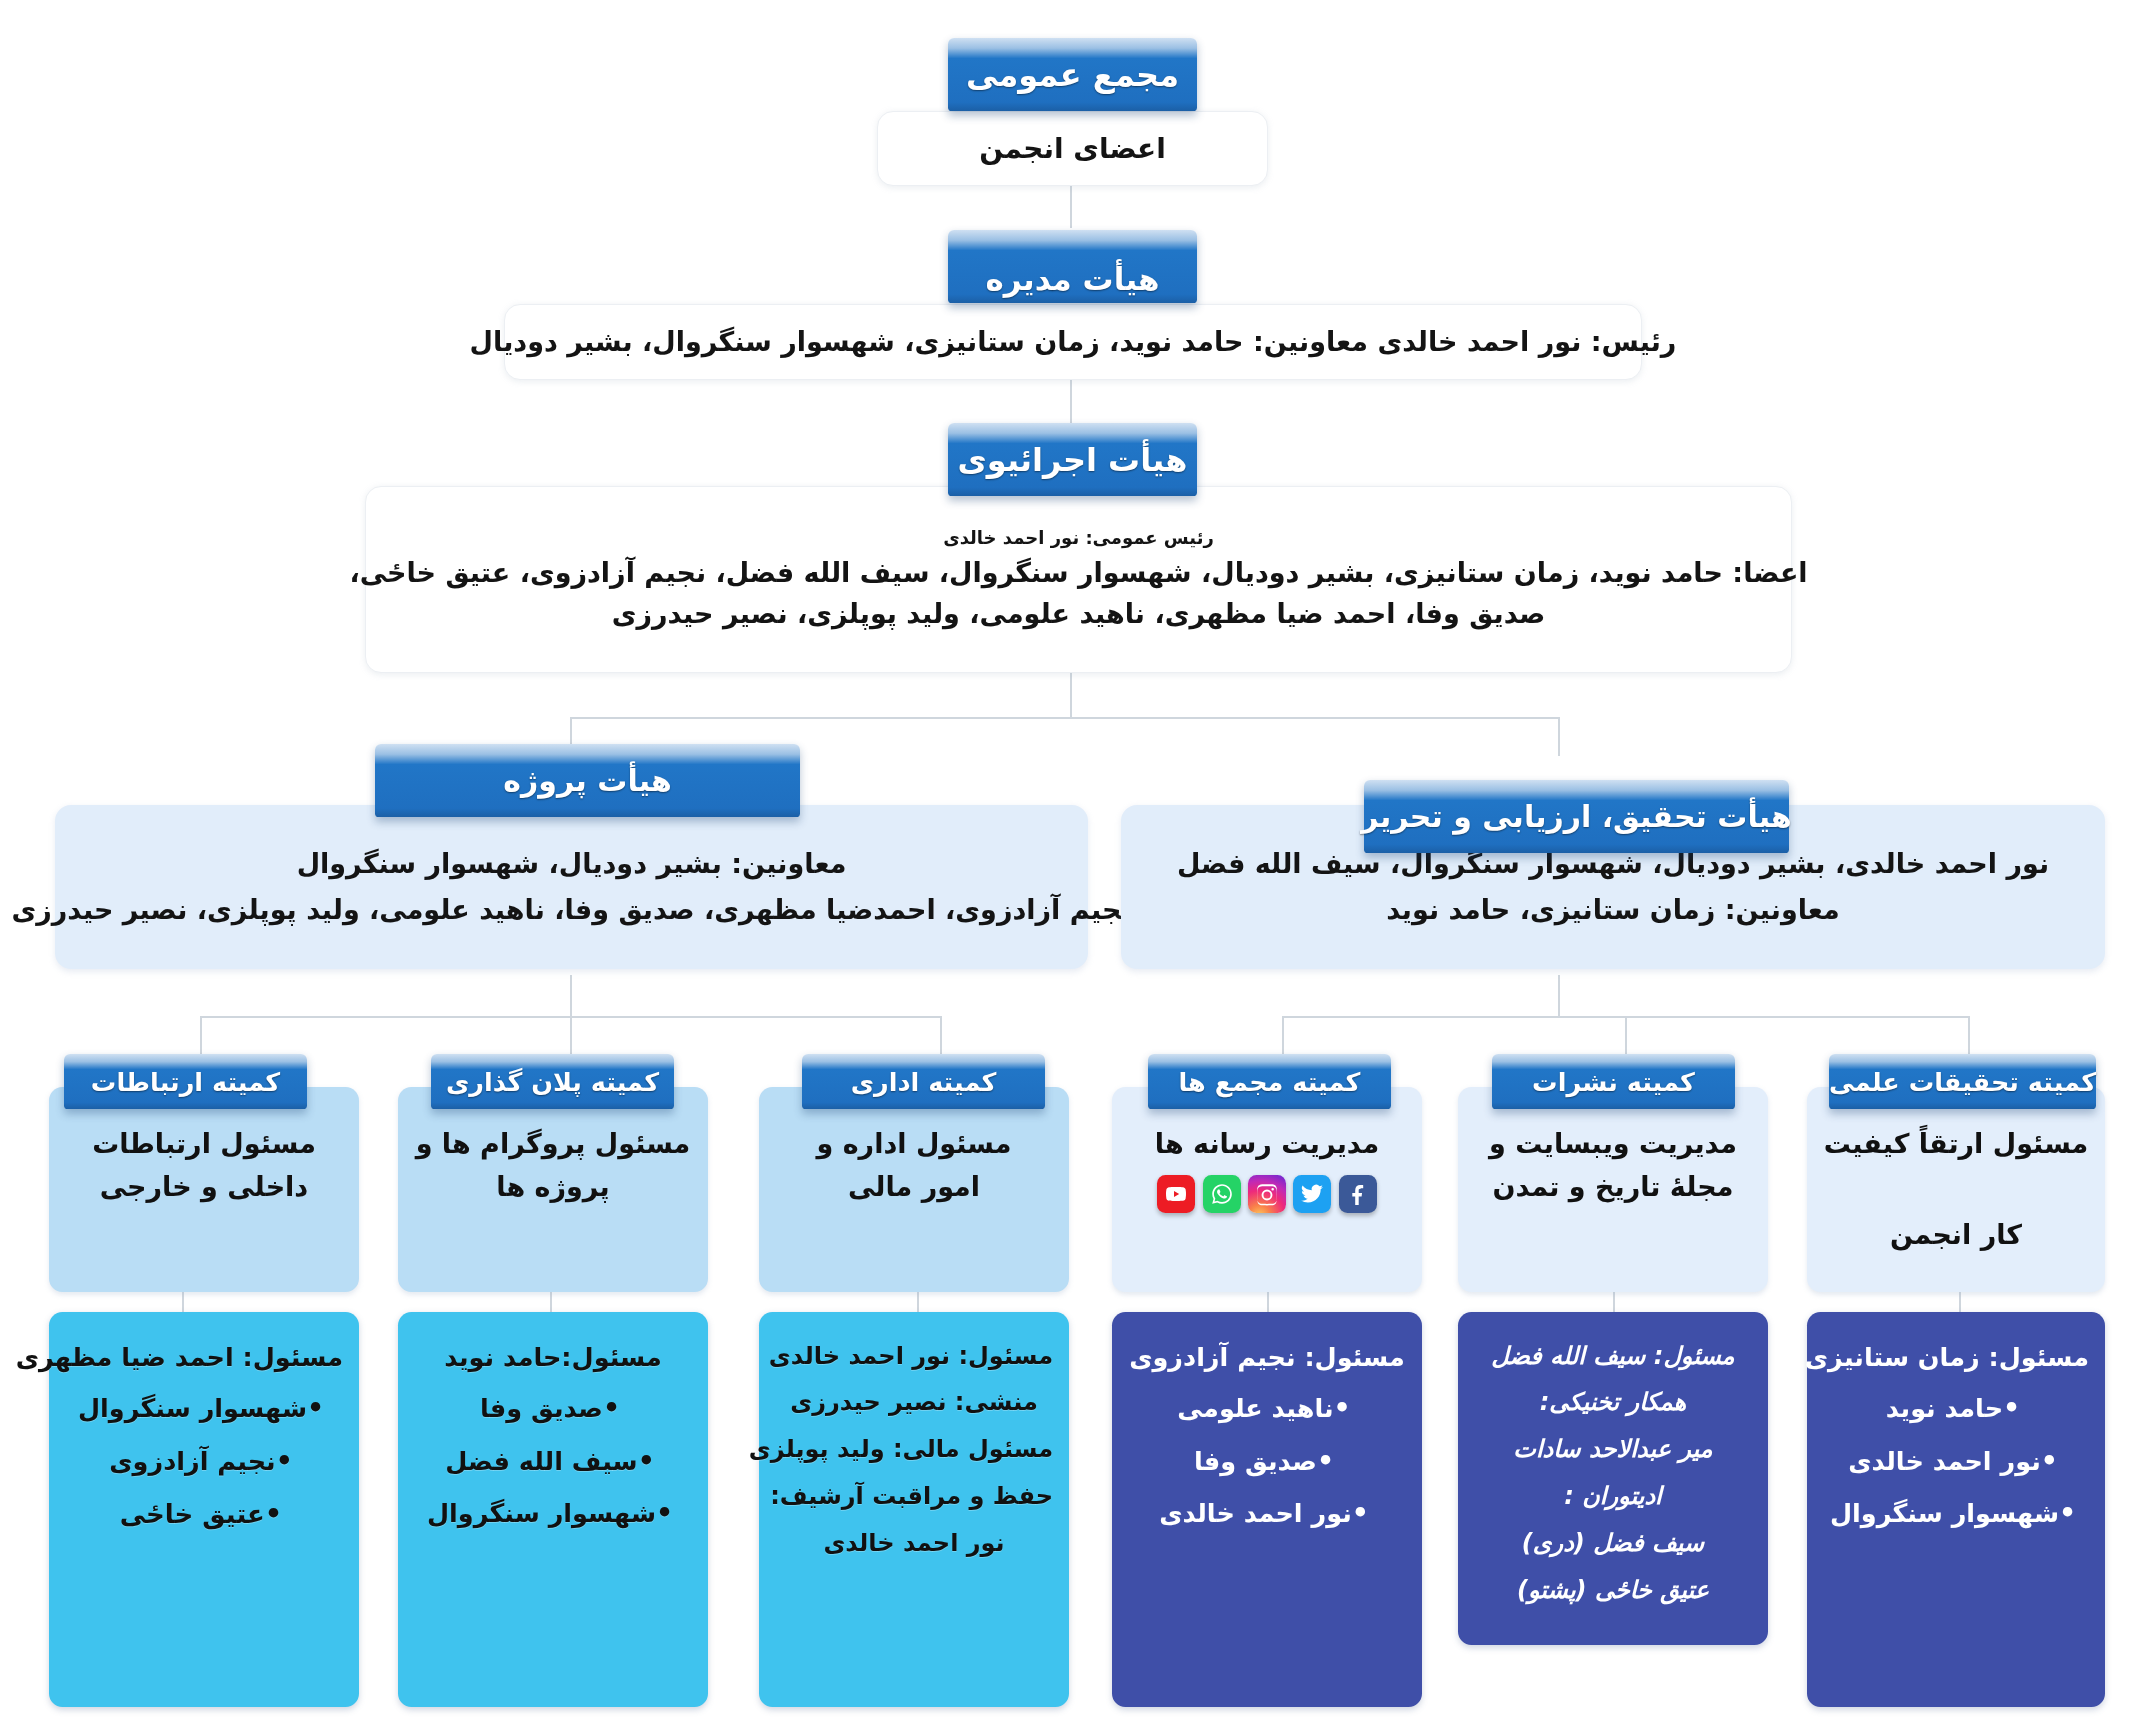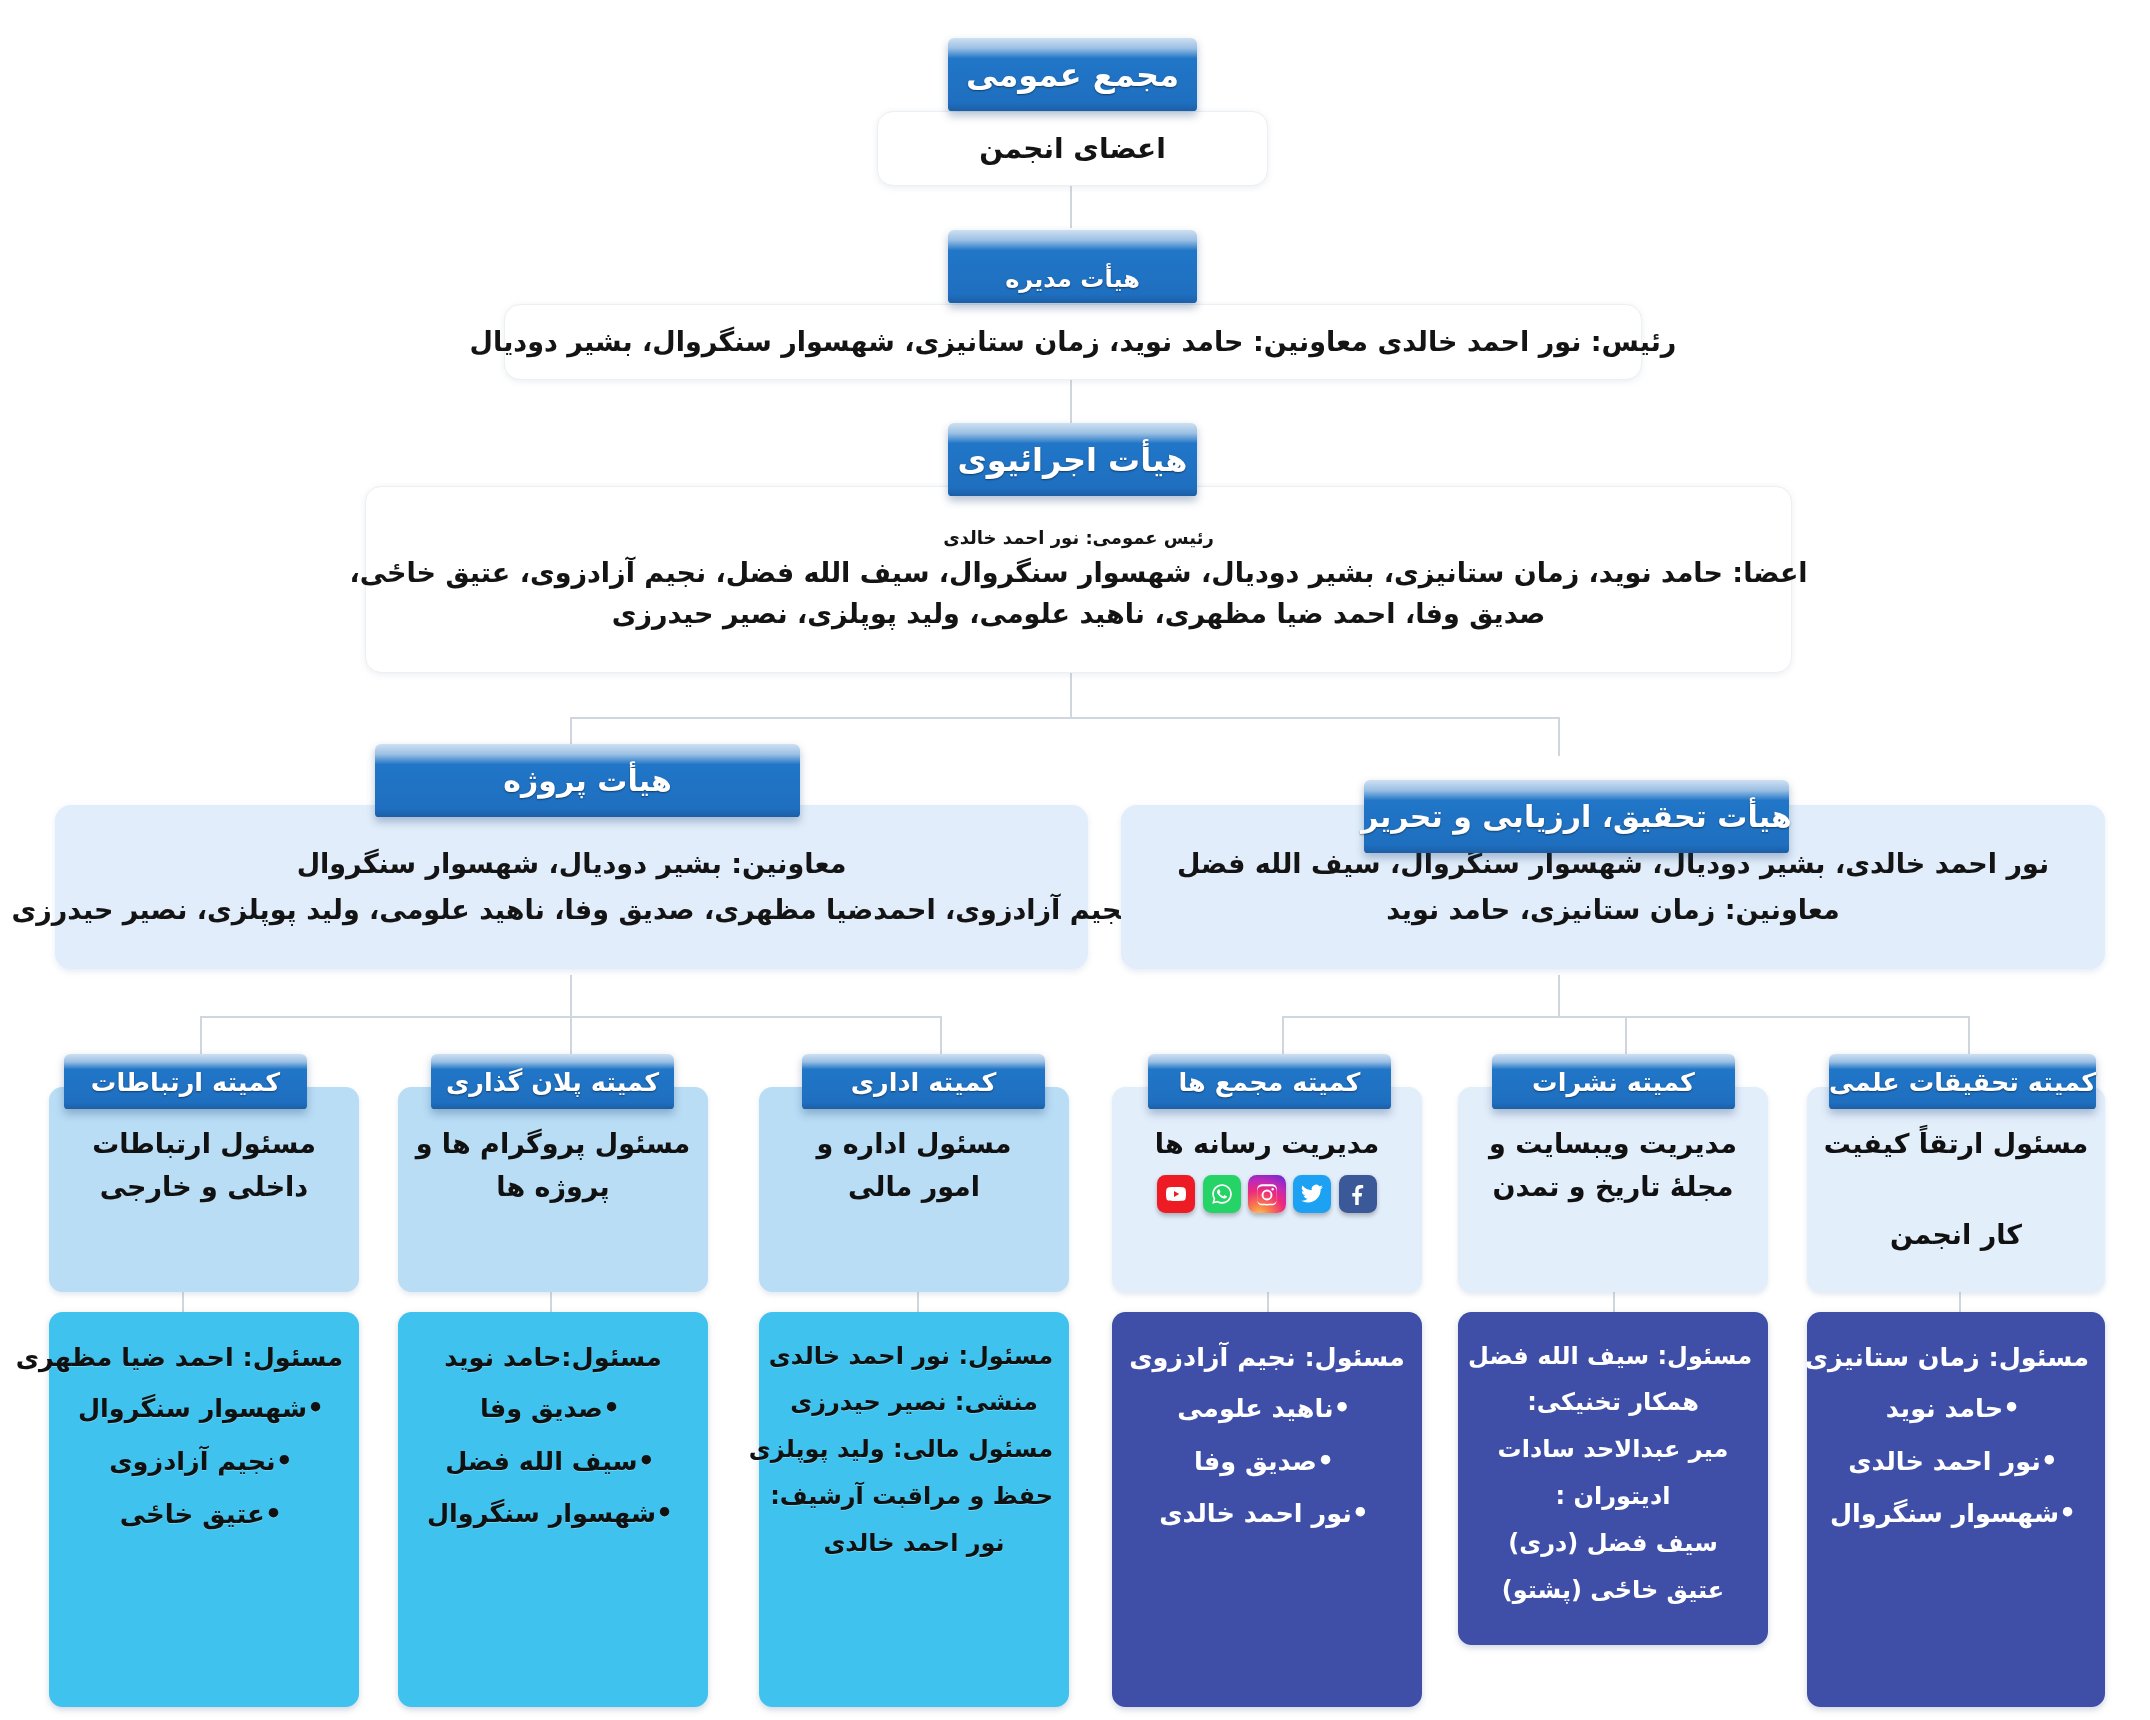--- a/index.html
+++ b/index.html
@@ -141,21 +141,21 @@
   <div class="vline" style="left:1959px;top:1258px;height:58px;"></div>
 
   <div class="tab" style="left:948px;top:38px;width:249px;height:73px;">
     <span style="font-size:32px;">مجمع عمومی</span>
   </div>
   <div class="whitebox" style="left:877px;top:111px;width:389px;height:73px;">
     <div class="ln" style="font-size:28px;">اعضای انجمن</div>
   </div>
 
   <div class="tab" style="left:948px;top:230px;width:249px;height:73px;">
-    <span style="font-size:24px;margin-top:25px;">هیأت مدیره</span>
+    <span style="font-size:31px;margin-top:25px;">هیأت مدیره</span>
   </div>
   <div class="whitebox" style="left:504px;top:304px;width:1136px;height:74px;">
     <div class="ln" style="font-size:27px;">رئیس: نور احمد خالدی معاونین: حامد نوید، زمان ستانیزی، شهسوار سنگروال، بشیر دودیال</div>
   </div>
 
   <div class="tab" style="left:948px;top:423px;width:249px;height:73px;">
     <span style="font-size:32px;">هیأت اجرائیوی</span>
   </div>
   <div class="whitebox" style="left:365px;top:486px;width:1425px;height:185px;">
     <div class="ln" style="font-size:18px;">رئیس عمومی: نور احمد خالدی</div>
@@ -262,21 +262,21 @@
     <div class="ln bullet" style="font-size:25.5px;">نور احمد خالدی</div>
   </div>
 
   <div class="tab" style="left:1492px;top:1054px;width:243px;height:55px;">
     <span style="font-size:25.5px;">کمیته نشرات</span>
   </div>
   <div class="commbox r" style="left:1458px;top:1087px;width:310px;height:170px;">
     <div class="ln" style="font-size:27px;">مدیریت ویبسایت  و</div>
     <div class="ln" style="font-size:27px;">مجلۀ تاریخ و تمدن</div>
   </div>
-  <div class="memberbox indigo" style="left:1458px;top:1312px;width:310px;height:333px;">
+  <div class="memberbox indigo" style="left:1458px;top:1312px;width:310px;height:333px;font-style:italic;">
     <div class="ln" style="font-size:24px;">مسئول: سیف الله فضل</div>
     <div class="ln" style="font-size:24px;">همکار تخنیکی:</div>
     <div class="ln" style="font-size:24px;">میر عبدالاحد سادات</div>
     <div class="ln" style="font-size:24px;">ادیتوران :</div>
     <div class="ln" style="font-size:24px;">سیف فضل  (دری)</div>
     <div class="ln" style="font-size:24px;">عتیق خاځی  (پشتو)</div>
   </div>
 
   <div class="tab" style="left:1829px;top:1054px;width:267px;height:55px;">
     <span style="font-size:25.5px;">کمیته تحقیقات علمی</span>

